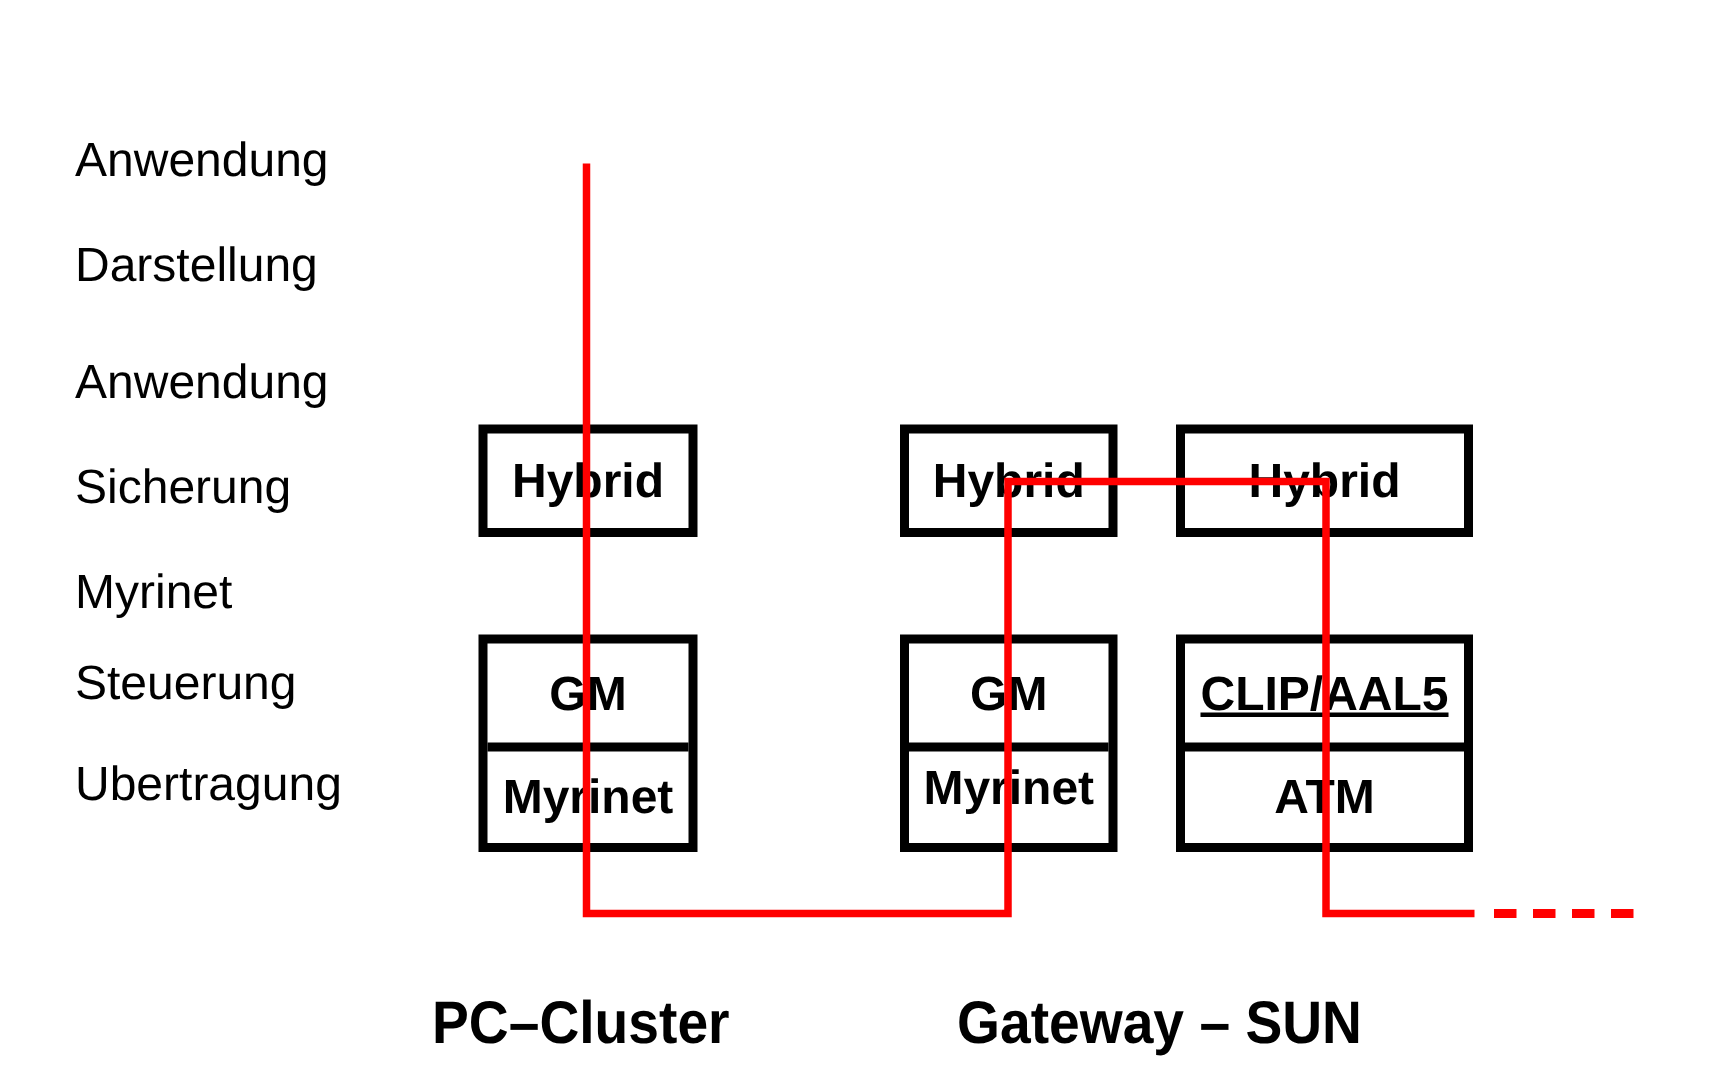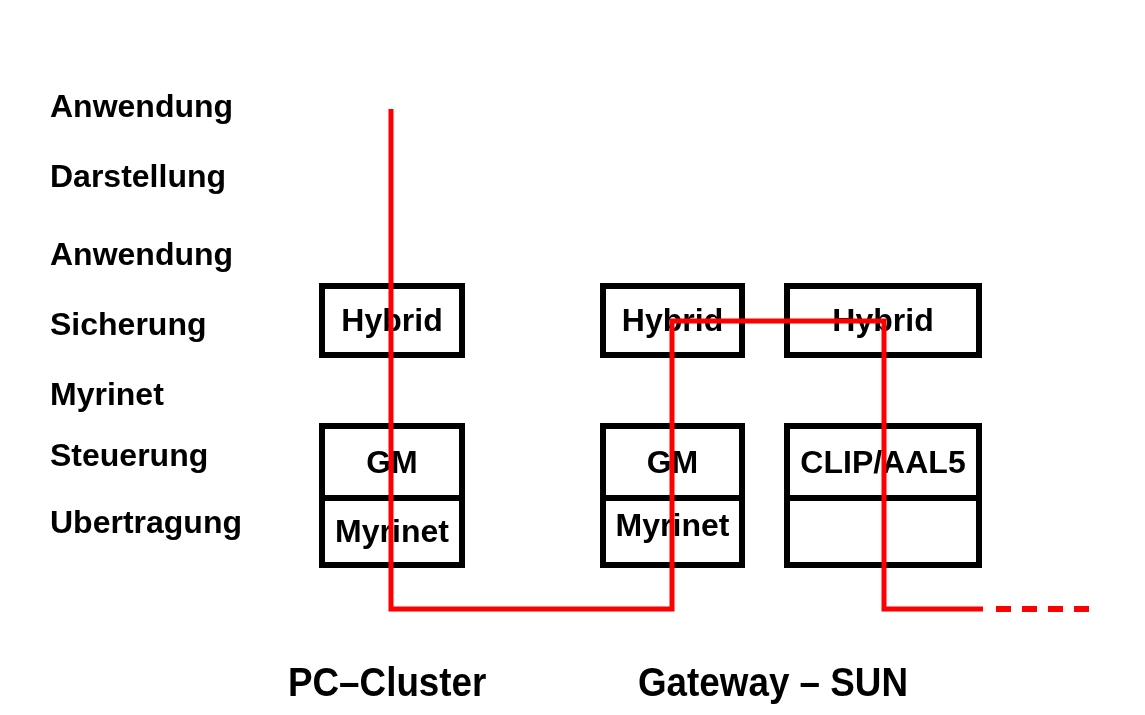--- a/index.html
+++ b/index.html
@@ -1,18 +1,18 @@
 <!DOCTYPE html>
 <html><head>
 <meta charset="utf-8">
 <style>
   html, body { margin:0; padding:0; background:#ffffff; }
   body { width:1145px; height:715px; position:relative; overflow:hidden;
          font-family:"Liberation Sans", sans-serif; }
-  .layer { position:absolute; left:50px; font-weight:bold; font-size:32px; color:#000; }
+  .layer { position:absolute; left:50px; font-weight:normal; font-size:32px; color:#000; }
   .box { position:absolute; border:6px solid #000; box-sizing:border-box; background:#fff; }
   .cell { position:absolute; left:0; right:0; display:flex; align-items:center; justify-content:center;
           font-weight:bold; font-size:32px; color:#000; }
   .divider { position:absolute; left:0; right:0; height:6px; background:#000; }
   .caption { position:absolute; font-weight:bold; font-size:40px; color:#000; transform:scaleX(0.92); transform-origin:left center; }
   svg.route { position:absolute; left:0; top:0; }
 </style>
 </head>
 <body>
 
@@ -39,22 +39,23 @@
 <div class="box" style="left:600px; top:423px; width:145px; height:145px;">
   <div class="cell" style="top:0; height:66px;">GM</div>
   <div class="divider" style="top:66px;"></div>
   <div class="cell" style="top:66px; bottom:6px;">Myrinet</div>
 </div>
 
 <div class="box" style="left:784px; top:283px; width:198px; height:75px;">
   <div class="cell" style="top:0; bottom:0;">Hybrid</div>
 </div>
 <div class="box" style="left:784px; top:423px; width:198px; height:145px;">
-  <div class="cell" style="top:0; height:66px;">CLIP/AAL5</div>
+  <div class="cell" style="top:0; height:66px;text-decoration:underline;">CLIP/AAL5</div>
   <div class="divider" style="top:66px;"></div>
+  <div class="cell" style="top:72px; bottom:0;">ATM</div>
 </div>
 
 <svg class="route" width="1145" height="715">
   <polyline points="391,109 391,609 672,609 672,321 884,321 884,609 983,609" fill="none" stroke="#ff0000" stroke-width="5" stroke-linejoin="miter"></polyline>
   <line x1="996" y1="609" x2="1090" y2="609" stroke="#ff0000" stroke-width="6" stroke-dasharray="15,11"></line>
 </svg>
 
 <div class="caption" style="left:288px; top:660px;">PC–Cluster</div>
 <div class="caption" style="left:638px; top:660px;">Gateway – SUN</div>
 

